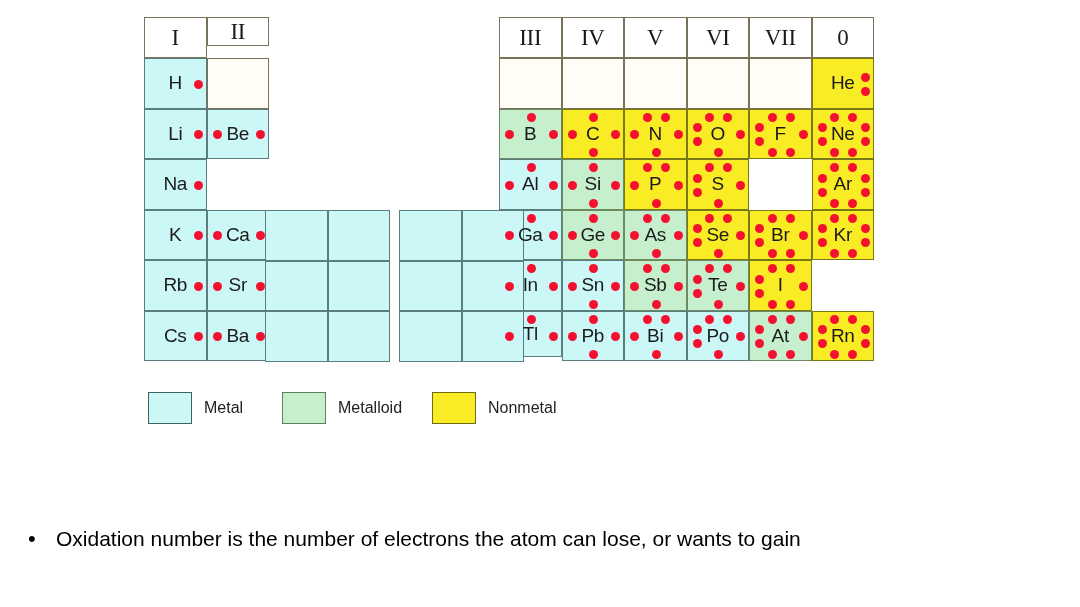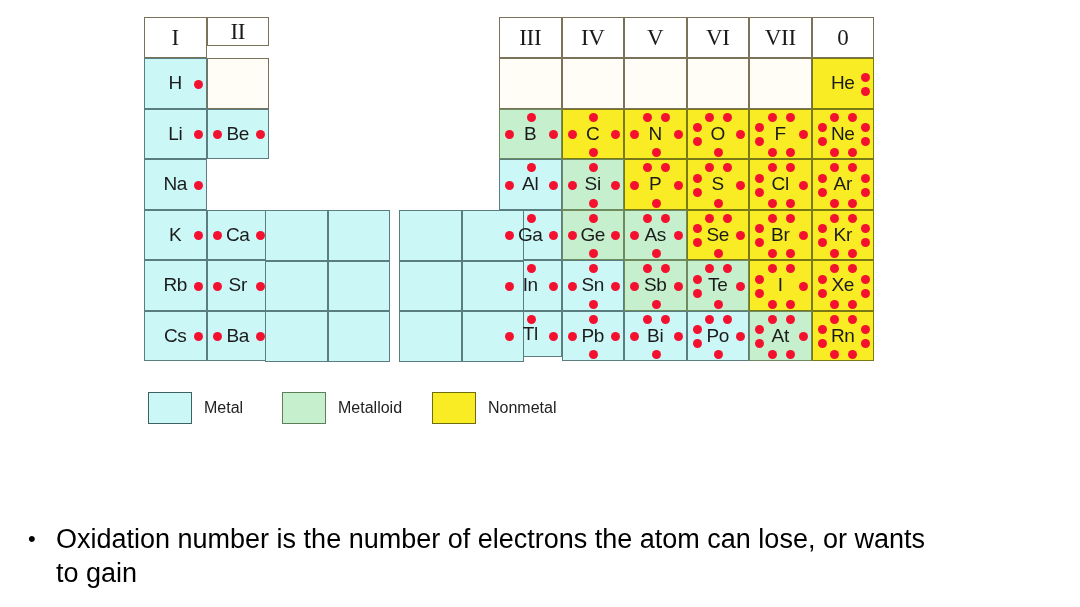--- a/index.html
+++ b/index.html
@@ -71,21 +71,21 @@
   
   #bullets { position: absolute; left: 22px; top: 522px; width: 1000px; }
   .bullet-row { display: flex; align-items: flex-start; }
   .bullet-mark {
     width: 34px; flex: 0 0 34px;
     font-size: 22px; line-height: 34px; color: #000;
     text-align: left; padding-left: 6px;
   }
   .bullet-text {
     font-family: "Liberation Sans", sans-serif;
-    font-size: 27px; line-height: 34px; color: #000;
+    font-size: 21px; line-height: 34px; color: #000;
     max-width: 880px;
   }
 </style>
 </head>
 <body>
 
 <div id="slide">
 
   <div id="ptable">
       <div class="cell hdr" style="left: 144px; top: 17px; width: 62.5px; height: 41px;">
@@ -241,30 +241,20 @@
       </div>
       <div class="cell nonmetal" style="left: 686.5px; top: 159px; width: 62.5px; height: 50.5px;">
         <span class="sym">S</span>
         <span class="dot" style="left: 5px; top: 13.75px; background: rgb(244, 17, 47);"></span>
         <span class="dot" style="left: 5px; top: 27.75px; background: rgb(244, 17, 47);"></span>
         <span class="dot" style="left: 48.5px; top: 20.75px; background: rgb(244, 17, 47);"></span>
         <span class="dot" style="left: 17.75px; top: 3px; background: rgb(244, 17, 47);"></span>
         <span class="dot" style="left: 35.75px; top: 3px; background: rgb(244, 17, 47);"></span>
         <span class="dot" style="left: 26.75px; top: 38.5px; background: rgb(244, 17, 47);"></span>
       </div>
-      <div class="cell nonmetal" style="left: 749px; top: 159px; width: 62.5px; height: 50.5px;">
-        <span class="sym">Cl</span>
-        <span class="dot" style="left: 5px; top: 13.75px; background: rgb(244, 17, 47);"></span>
-        <span class="dot" style="left: 5px; top: 27.75px; background: rgb(244, 17, 47);"></span>
-        <span class="dot" style="left: 48.5px; top: 20.75px; background: rgb(244, 17, 47);"></span>
-        <span class="dot" style="left: 17.75px; top: 3px; background: rgb(244, 17, 47);"></span>
-        <span class="dot" style="left: 35.75px; top: 3px; background: rgb(244, 17, 47);"></span>
-        <span class="dot" style="left: 17.75px; top: 38.5px; background: rgb(244, 17, 47);"></span>
-        <span class="dot" style="left: 35.75px; top: 38.5px; background: rgb(244, 17, 47);"></span>
-      </div>
       <div class="cell nonmetal" style="left: 811.5px; top: 159px; width: 62.5px; height: 50.5px;">
         <span class="sym">Ar</span>
         <span class="dot" style="left: 5px; top: 13.75px; background: rgb(244, 17, 47);"></span>
         <span class="dot" style="left: 5px; top: 27.75px; background: rgb(244, 17, 47);"></span>
         <span class="dot" style="left: 48.5px; top: 13.75px; background: rgb(244, 17, 47);"></span>
         <span class="dot" style="left: 48.5px; top: 27.75px; background: rgb(244, 17, 47);"></span>
         <span class="dot" style="left: 17.75px; top: 3px; background: rgb(244, 17, 47);"></span>
         <span class="dot" style="left: 35.75px; top: 3px; background: rgb(244, 17, 47);"></span>
         <span class="dot" style="left: 17.75px; top: 38.5px; background: rgb(244, 17, 47);"></span>
         <span class="dot" style="left: 35.75px; top: 38.5px; background: rgb(244, 17, 47);"></span>
@@ -348,31 +338,20 @@
         <span class="dot" style="left: 48.5px; top: 20.75px; background: rgb(244, 17, 47);"></span>
         <span class="dot" style="left: 17.75px; top: 3px; background: rgb(244, 17, 47);"></span>
         <span class="dot" style="left: 35.75px; top: 3px; background: rgb(244, 17, 47);"></span>
         <span class="dot" style="left: 26.75px; top: 38.5px; background: rgb(244, 17, 47);"></span>
       </div>
       <div class="cell nonmetal" style="left: 749px; top: 260px; width: 62.5px; height: 50.5px;">
         <span class="sym">I</span>
         <span class="dot" style="left: 5px; top: 13.75px; background: rgb(244, 17, 47);"></span>
         <span class="dot" style="left: 5px; top: 27.75px; background: rgb(244, 17, 47);"></span>
         <span class="dot" style="left: 48.5px; top: 20.75px; background: rgb(244, 17, 47);"></span>
-        <span class="dot" style="left: 17.75px; top: 3px; background: rgb(244, 17, 47);"></span>
-        <span class="dot" style="left: 35.75px; top: 3px; background: rgb(244, 17, 47);"></span>
-        <span class="dot" style="left: 17.75px; top: 38.5px; background: rgb(244, 17, 47);"></span>
-        <span class="dot" style="left: 35.75px; top: 38.5px; background: rgb(244, 17, 47);"></span>
-      </div>
-      <div class="cell nonmetal" style="left: 811.5px; top: 260px; width: 62.5px; height: 50.5px;">
-        <span class="sym">Xe</span>
-        <span class="dot" style="left: 5px; top: 13.75px; background: rgb(244, 17, 47);"></span>
-        <span class="dot" style="left: 5px; top: 27.75px; background: rgb(244, 17, 47);"></span>
-        <span class="dot" style="left: 48.5px; top: 13.75px; background: rgb(244, 17, 47);"></span>
-        <span class="dot" style="left: 48.5px; top: 27.75px; background: rgb(244, 17, 47);"></span>
         <span class="dot" style="left: 17.75px; top: 3px; background: rgb(244, 17, 47);"></span>
         <span class="dot" style="left: 35.75px; top: 3px; background: rgb(244, 17, 47);"></span>
         <span class="dot" style="left: 17.75px; top: 38.5px; background: rgb(244, 17, 47);"></span>
         <span class="dot" style="left: 35.75px; top: 38.5px; background: rgb(244, 17, 47);"></span>
       </div>
       <div class="cell metal" style="left: 499px; top: 310.5px; width: 62.5px; height: 46px;">
         <span class="sym">Tl</span>
         <span class="dot" style="left: 5px; top: 20.75px; background: rgb(244, 17, 47);"></span>
         <span class="dot" style="left: 48.5px; top: 20.75px; background: rgb(244, 17, 47);"></span>
         <span class="dot" style="left: 26.75px; top: 3px; background: rgb(244, 17, 47);"></span>

